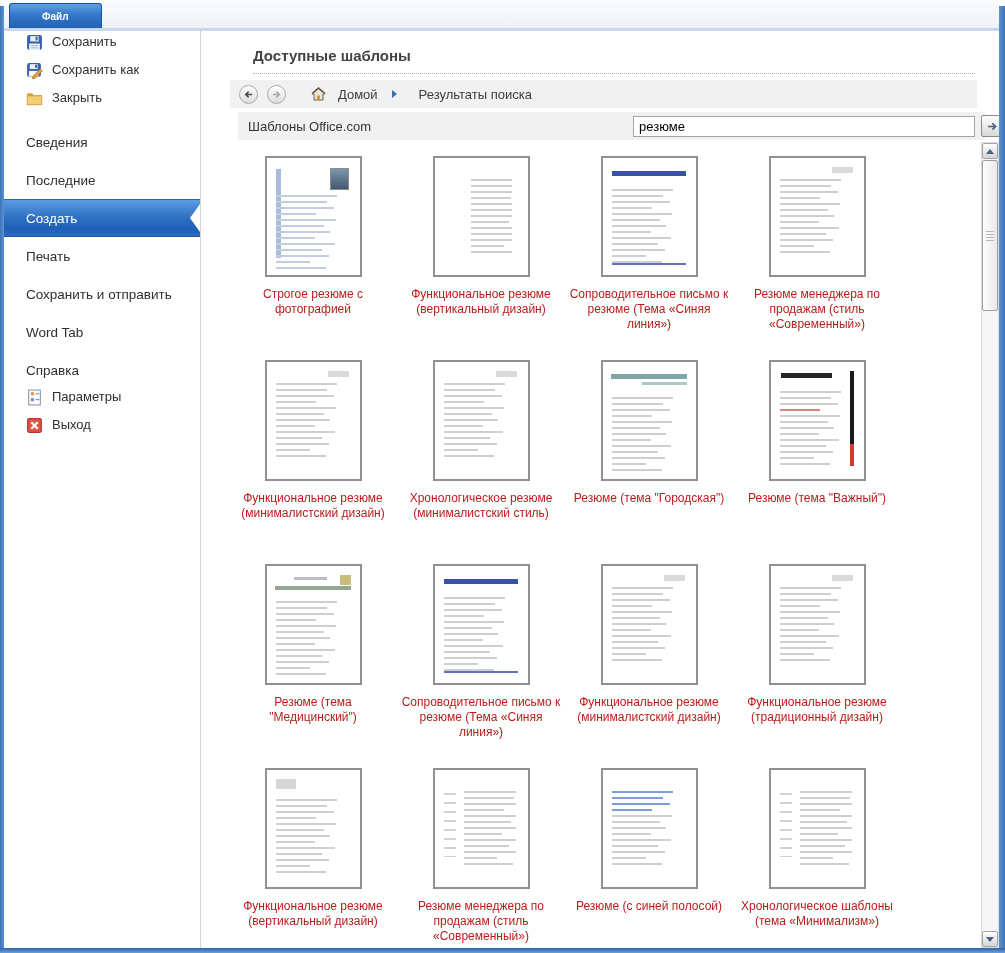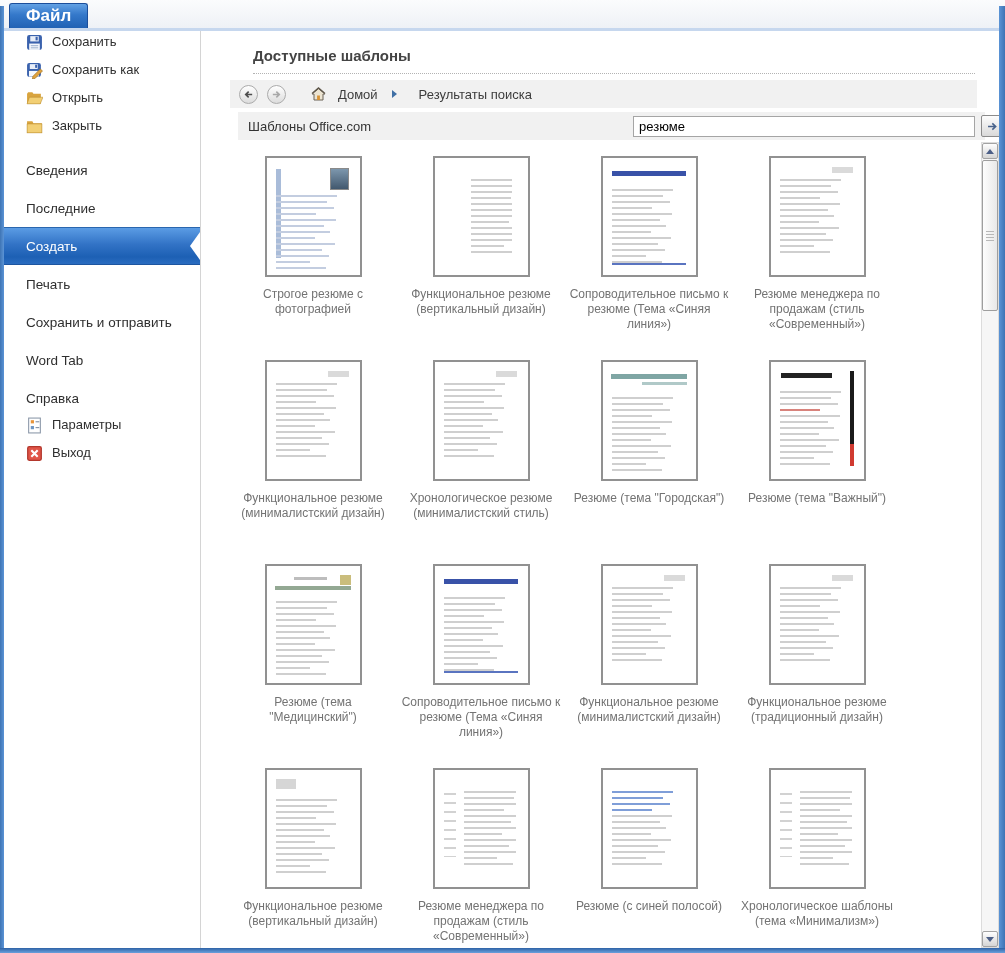--- a/index.html
+++ b/index.html
@@ -9,21 +9,21 @@
   
   .frame { position:absolute; background:linear-gradient(90deg,#3e74b4,#5b94d6); z-index:50; }
   .frame.left  { left:0; top:6px; width:4px; bottom:0; }
   .frame.right { right:0; top:6px; width:6px; bottom:0; background:linear-gradient(270deg,#3e74b4,#5b94d6); }
   .frame.bottom{ left:0; right:0; bottom:0; height:5px; background:linear-gradient(180deg,#2e62a6,#6aa0dc); }
 
   
   .tabstrip { position:absolute; left:0; top:0; right:0; height:28px;
               background:linear-gradient(180deg,#fbfcfd,#eef1f6); display:flex; align-items:flex-end; z-index:10; }
   .tabstrip-underline { position:absolute; left:0; top:28px; right:0; height:3px; background:#c6d7ee; z-index:10; }
-  .file-tab { margin-left:9px; height:25px; padding:0 16px; color:#fff; font-size:17px; font-weight:bold;
+  .file-tab { margin-left:9px; height:25px; padding:0 32px; color:#fff; font-size:10px; font-weight:bold;
               display:flex; align-items:center; border-radius:3px 3px 0 0;
               background:linear-gradient(180deg,#62a1e4 0%,#3478ca 45%,#2162b4 100%);
               border:1px solid #1b4e9b; border-bottom:none; cursor:default; }
   .tab { height:26px; padding:0 14px; margin-left:6px; display:flex; align-items:center;
          color:#3c3c3c; font-size:13px; cursor:default; }
 
   
   .sidebar { position:absolute; left:4px; top:31px; width:197px; bottom:5px; background:#fff;
              border-right:1px solid #d4d4d4; z-index:5; }
   .side-cmd { display:flex; height:28px; padding-left:22px; font-size:13px; color:#2f2f2f; cursor:default; }
@@ -69,21 +69,21 @@
   .thumb { width:97px; height:121px; border:2px solid #919191; background:#fff; padding:3px; cursor:default; }
   .page { position:relative; width:100%; height:100%; background:#fff; overflow:hidden; }
   .deco { position:absolute; }
   .lines { position:absolute; left:0; right:0; top:14px; }
   .ln { height:2px; background:#cfcfcf; margin:4px 8% 0; }
   .ln:nth-child(1){width:70%;} .ln:nth-child(2){width:58%;} .ln:nth-child(3){width:66%;}
   .ln:nth-child(4){width:46%;} .ln:nth-child(5){width:68%;} .ln:nth-child(6){width:55%;}
   .ln:nth-child(7){width:62%;} .ln:nth-child(8){width:44%;} .ln:nth-child(9){width:67%;}
   .ln:nth-child(10){width:52%;} .ln:nth-child(11){width:60%;} .ln:nth-child(12){width:38%;}
   .ln:nth-child(13){width:57%;}
-  .caption { margin-top:10px; width:160px; text-align:center; font-size:12px; line-height:15px; color:#737373; }
+  .caption { margin-top:10px; width:160px; text-align:center; font-size:12px; line-height:15px; color:#b91c1c; }
 
   
   .v-strict-photo .d1 { left:7%; top:7%; width:6%; height:80%; background:#a9bcd9; }
   .v-strict-photo .d2 { right:9%; top:6%; width:21%; height:20%; background:linear-gradient(180deg,#7d97ad,#42586e); border:1px solid #8a8a8a; }
   .v-strict-photo .ln { background:#c3cde0; }
   .v-strict-photo .lines { top:30px; }
 
   .v-plain-narrow .ln { margin-left:38%; max-width:48%; }
 
   .v-blue-letter .d1 { left:8%; right:8%; top:9%; height:4.5%; background:#3952a8; }
@@ -159,29 +159,20 @@
             <span class="ic">
               <svg viewBox="0 0 16 16">
                 <rect x="1" y="1" width="13" height="13" rx="2" fill="#3a62ad"></rect>
                 <rect x="3.6" y="2" width="7.4" height="4.6" fill="#e8eef8"></rect>
                 <rect x="8.6" y="2.5" width="1.8" height="3" fill="#3a62ad"></rect>
                 <rect x="2.8" y="8.4" width="9.4" height="5.4" fill="#f5f8fc"></rect>
                 <polygon points="8.5,15.5 15.5,8.5 13.5,6.5 6.5,13.5 6,16" fill="#e0a23c" stroke="#9c6f22" stroke-width="0.6"></polygon>
               </svg>
             </span>
             <span>Сохранить как</span>
-          </div>
-          <div class="side-cmd">
-            <span class="ic">
-              <svg viewBox="0 0 16 16">
-                <path d="M1 3.5l1-1.5h4l1 1.5h7v9.5H1z" fill="#d9a43e"></path>
-                <path d="M1 13l2.2-6.2H16L13.4 13z" fill="#f2cf74" stroke="#b78a2e" stroke-width="0.5"></path>
-              </svg>
-            </span>
-            <span>Открыть</span>
           </div>
           <div class="side-cmd">
             <span class="ic">
               <svg viewBox="0 0 16 16">
                 <path d="M1 3h5l1 2h8v9H1z" fill="#d9a43e"></path>
                 <rect x="1" y="5.6" width="14" height="8.4" fill="#f2cf74" stroke="#b78a2e" stroke-width="0.5"></rect>
               </svg>
             </span>
             <span>Закрыть</span>
           </div>

